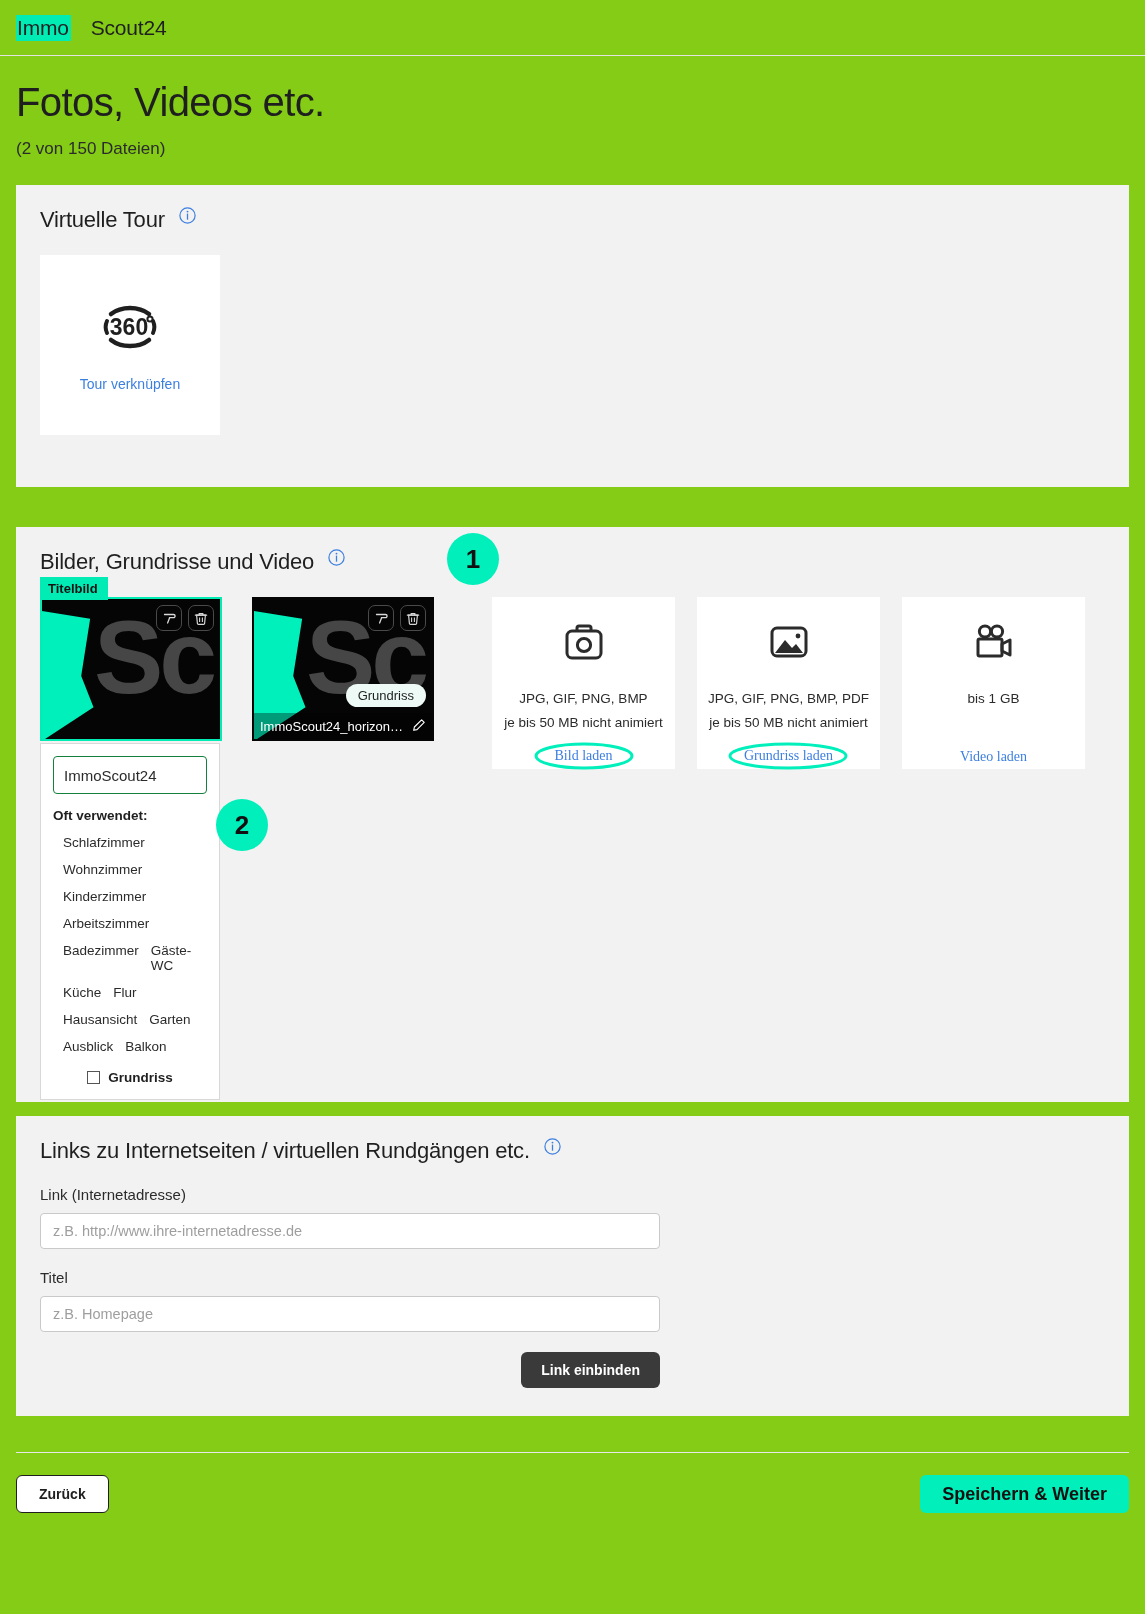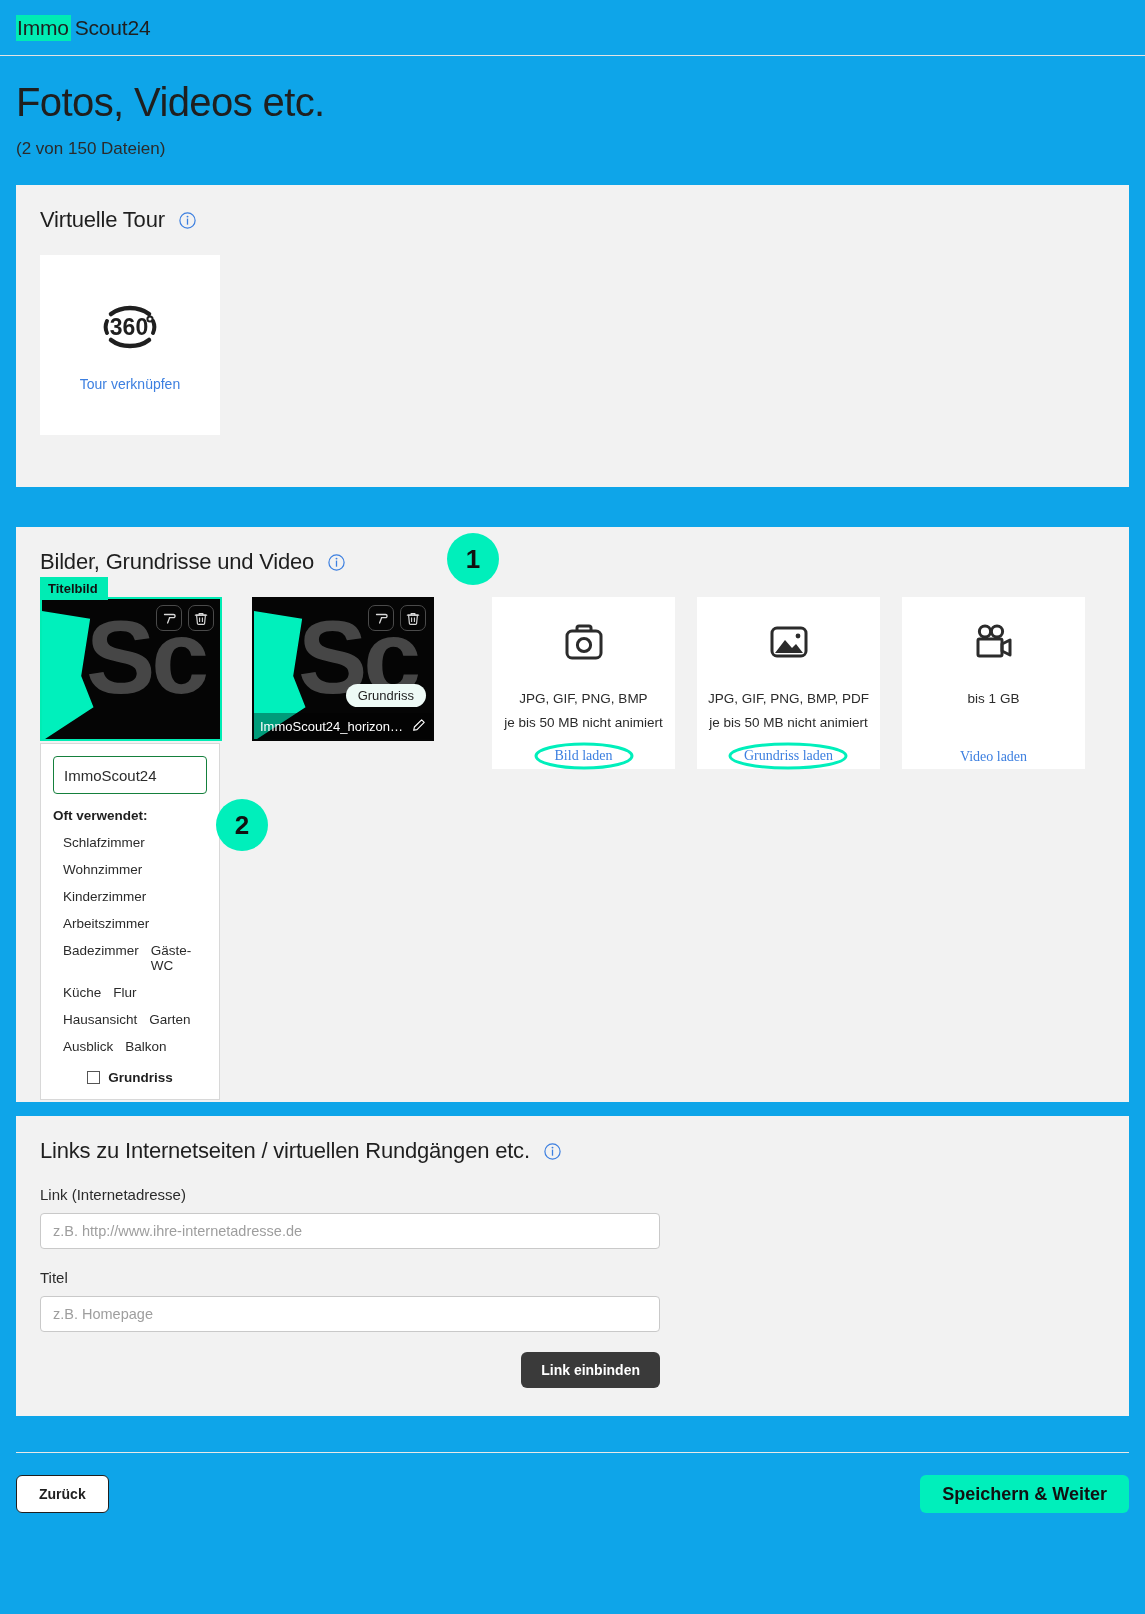--- a/index.html
+++ b/index.html
@@ -7,21 +7,21 @@
     margin: 0; padding: 0;
     background: #ffffff;
     font-family: "Liberation Sans", sans-serif;
     color: #2b2b2b;
   }
   .page {
     position: relative;
     width: 1145px;
     height: 1614px;
     overflow: hidden;
-    background: #0ea5e9;
+    background: #84cc16;
   }
 
   
   .topbar {
     height: 56px;
     border-bottom: 1px solid #e3e3e3;
     display: flex;
     align-items: center;
     padding: 0 16px;
   }
@@ -31,21 +31,21 @@
     font-size: 21px;
     letter-spacing: -0.2px;
     color: #1f1f1f;
   }
   .logo .immo {
     background: #00ecb4;
     padding: 1px 2px 1px 1px;
     font-weight: 400;
   }
   .logo .scout {
-    margin-left: 4px;
+    margin-left: 20px;
     font-weight: 400;
   }
 
   
   .titlewrap { padding: 24px 16px 0 16px; }
   h1.pagetitle {
     font-size: 40px;
     font-weight: 400;
     letter-spacing: -0.6px;
     margin: 0 0 14px 0;
@@ -63,21 +63,20 @@
   }
 
   
   .panel {
     background: #f2f2f2;
     margin: 0 16px;
     padding: 22px 24px 26px 24px;
   }
   .panel-head {
     display: flex;
-    align-items: center;
     gap: 14px;
     margin-bottom: 22px;
   }
   .panel-title {
     font-size: 22px;
     font-weight: 500;
     letter-spacing: -0.2px;
     color: #1f1f1f;
   }
   .info-icon {
@@ -129,21 +128,21 @@
   .thumb.selected { border-color: #00ecb4; }
   .thumb .art-teal {
     position: absolute;
     left: 0; top: 12px;
     width: 56px; height: 130px;
     background: #00f0bc;
     clip-path: polygon(0 0, 86% 6%, 70% 50%, 92% 74%, 0 100%);
   }
   .thumb .art-sc {
     position: absolute;
-    left: 44px; top: 6px;
+    left: 52px; top: 6px;
     font-size: 104px;
     font-weight: 700;
     color: #464646;
     letter-spacing: -4px;
     line-height: 1;
     font-family: "Liberation Sans", sans-serif;
   }
   .thumb-tools {
     position: absolute;
     top: 6px; right: 6px;

